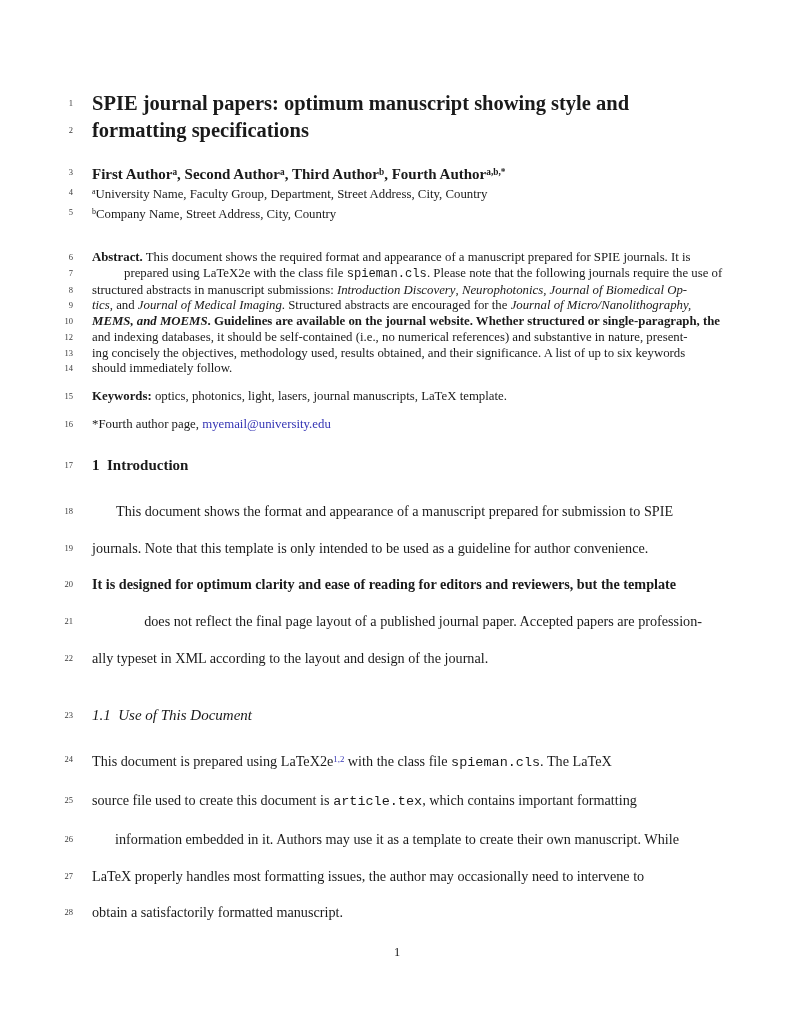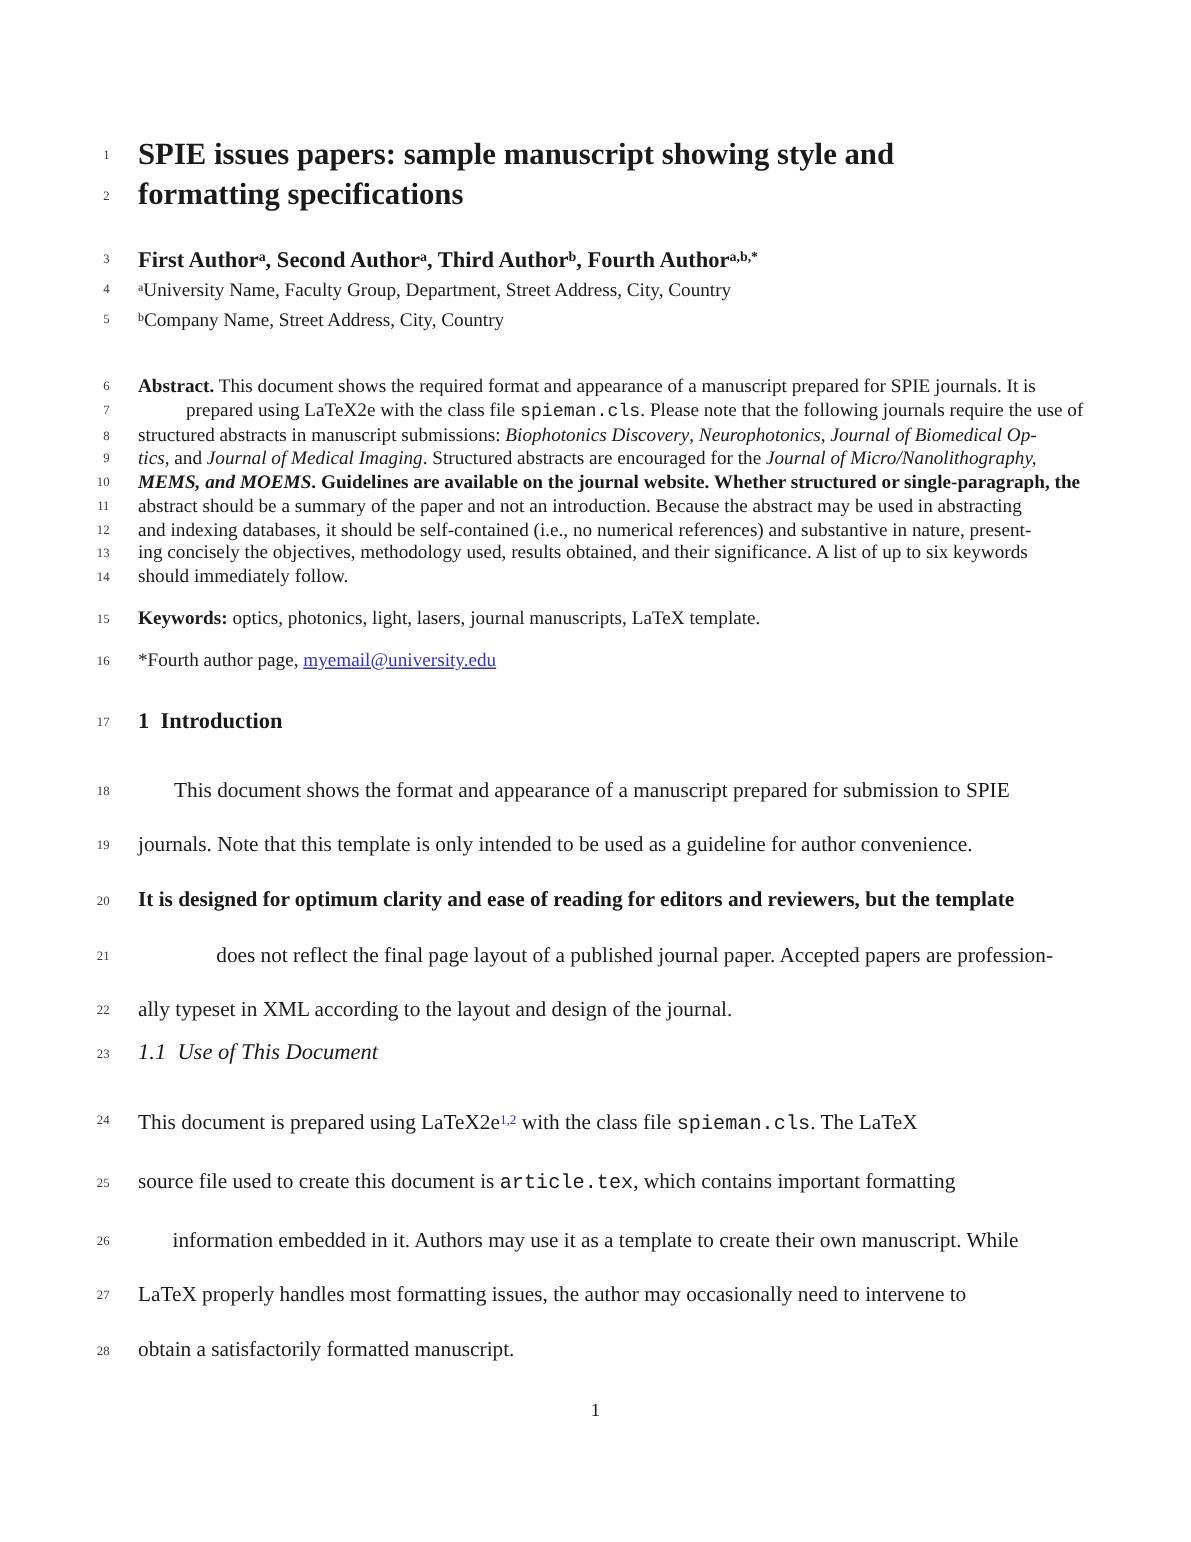--- a/index.html
+++ b/index.html
@@ -44,40 +44,40 @@
   
   .title-block   { margin-top: 90px; font-weight: bold; font-size: 20.5px; line-height: 27px; }
   .authors-block { margin-top: 19px; font-size: 15px;   line-height: 18px; }
   .affil-block   { font-size: 12.8px; line-height: 18px; }
   .abstract-block{ margin-top: 28px; font-size: 12.8px; line-height: 15.7px; }
   .keywords-block{ margin-top: 11px; font-size: 12.8px; line-height: 16px; }
   .note-block    { margin-top: 12px; font-size: 12.8px; line-height: 16px; }
   .h1-block      { margin-top: 23px; font-size: 15px; line-height: 20px; font-weight: bold; }
   .body-block    { font-size: 14.2px; line-height: 36.7px; }
   .p1            { margin-top: 18px; }
-  .h2-block      { font-size: 15px; line-height: 20px; font-style: italic; }
+  .h2-block      { margin-top: 29px; font-size: 15px; line-height: 20px; font-style: italic; }
   .p2            { margin-top: 16px; }
   .page-footer   { margin-top: 14px; text-align: center; font-size: 12.5px; }
   
   .seg-b { font-weight: bold; }
   .seg-i { font-style: italic; }
   .seg-m { font-family: "Liberation Mono", "DejaVu Sans Mono", monospace; font-size: 0.95em; }
   .seg-sup { font-size: 0.62em; vertical-align: 0.45em; letter-spacing: 0; }
   .seg-link { color: #3434b4; text-decoration: none; }
-  .seg-u { text-decoration: underline; }
+  .seg-u { }
 </style>
 </head>
 <body>
 
 <div class="page">
   <div class="content">
     <section class="title-block">
         <div class="row">
           <span class="lnum">1</span>
-          <span class="ltext"><span>SPIE issues papers: sample manuscript showing style and</span></span>
+          <span class="ltext"><span>SPIE journal papers: optimum manuscript showing style and</span></span>
         </div>
         <div class="row">
           <span class="lnum">2</span>
           <span class="ltext"><span>formatting specifications</span></span>
         </div>
       </section>
     <section class="authors-block">
         <div class="row">
           <span class="lnum">3</span>
           <span class="ltext"><span class="seg-b">First Author</span><span class="seg-b seg-sup">a</span><span class="seg-b">, Second Author</span><span class="seg-b seg-sup">a</span><span class="seg-b">, Third Author</span><span class="seg-b seg-sup">b</span><span class="seg-b">, Fourth Author</span><span class="seg-b seg-sup">a,b,*</span></span>
@@ -97,33 +97,29 @@
         <div class="row justify">
           <span class="lnum">6</span>
           <span class="ltext" style="word-spacing: 0px;"><span class="seg-b">Abstract.</span><span> This document shows the required format and appearance of a manuscript prepared for SPIE journals. It is</span></span>
         </div>
         <div class="row justify">
           <span class="lnum">7</span>
           <span class="ltext" style="word-spacing: 0px; margin-left: 32px;"><span>prepared using LaTeX2e with the class file </span><span class="seg-m">spieman.cls</span><span>. Please note that the following journals require the use of</span></span>
         </div>
         <div class="row justify">
           <span class="lnum">8</span>
-          <span class="ltext" style="word-spacing: 0px;"><span>structured abstracts in manuscript submissions: </span><span class="seg-i">Biophotonics Discovery</span><span>, </span><span class="seg-i">Neurophotonics</span><span>, </span><span class="seg-i">Journal of Biomedical Op-</span></span>
+          <span class="ltext" style="word-spacing: 0px;"><span>structured abstracts in manuscript submissions: </span><span class="seg-i">Introduction Discovery</span><span>, </span><span class="seg-i">Neurophotonics</span><span>, </span><span class="seg-i">Journal of Biomedical Op-</span></span>
         </div>
         <div class="row justify">
           <span class="lnum">9</span>
           <span class="ltext" style="word-spacing: 0px;"><span class="seg-i">tics</span><span>, and </span><span class="seg-i">Journal of Medical Imaging</span><span>. Structured abstracts are encouraged for the </span><span class="seg-i">Journal of Micro/Nanolithography,</span></span>
         </div>
         <div class="row justify">
           <span class="lnum">10</span>
           <span class="ltext" style="word-spacing: 0px; font-weight: bold;"><span class="seg-i">MEMS, and MOEMS</span><span>. Guidelines are available on the journal website. Whether structured or single-paragraph, the</span></span>
-        </div>
-        <div class="row justify">
-          <span class="lnum">11</span>
-          <span class="ltext" style="word-spacing: 0px;"><span>abstract should be a summary of the paper and not an introduction. Because the abstract may be used in abstracting</span></span>
         </div>
         <div class="row justify">
           <span class="lnum">12</span>
           <span class="ltext" style="word-spacing: 0px;"><span>and indexing databases, it should be self-contained (i.e., no numerical references) and substantive in nature, present-</span></span>
         </div>
         <div class="row justify">
           <span class="lnum">13</span>
           <span class="ltext" style="word-spacing: 0px;"><span>ing concisely the objectives, methodology used, results obtained, and their significance. A list of up to six keywords</span></span>
         </div>
         <div class="row">

